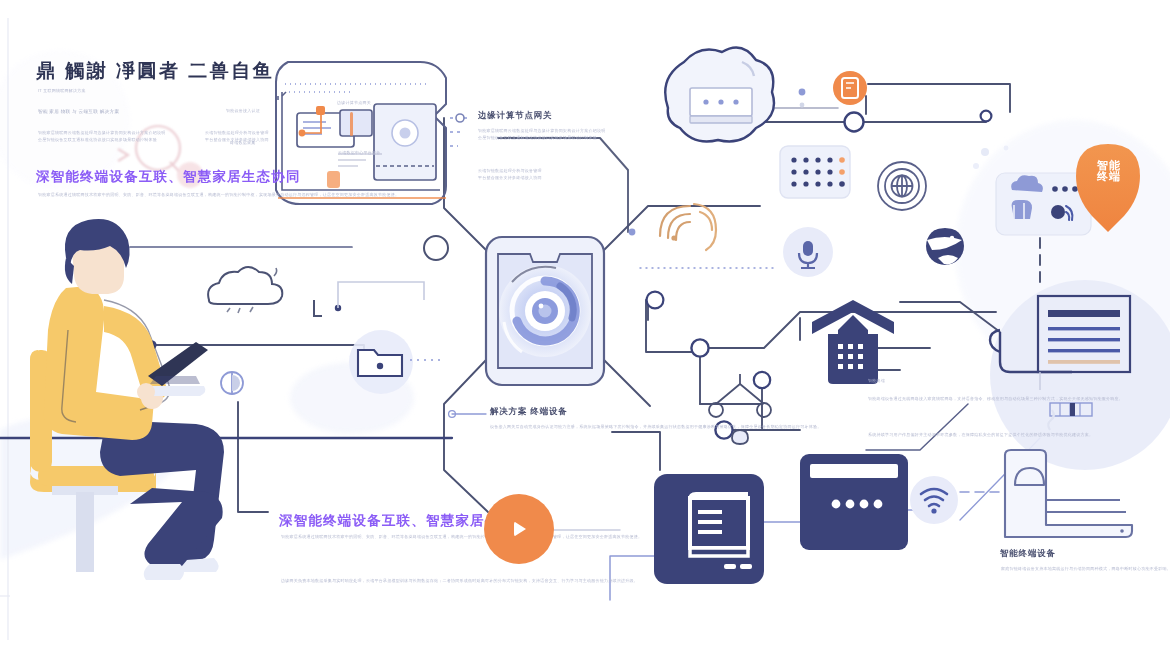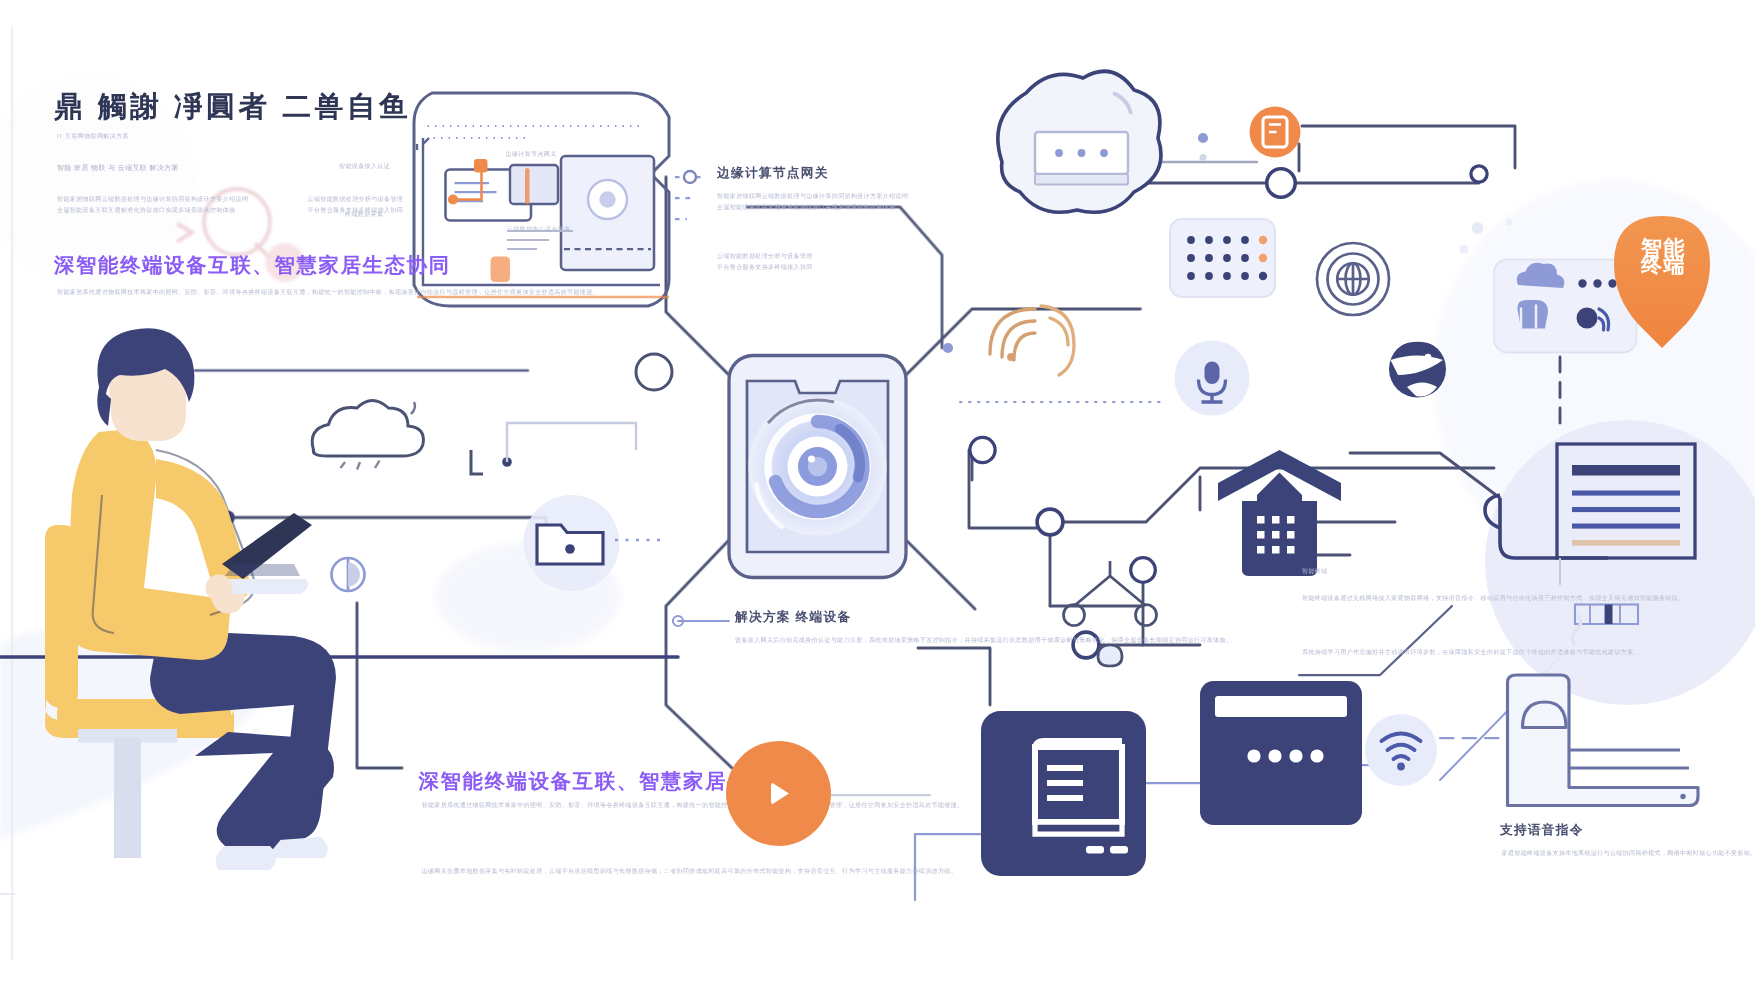--- a/index.html
+++ b/index.html
@@ -55,21 +55,21 @@
     line-height: 7.6px;
     letter-spacing: 0.3px;
   }
   .micro {
     font-size: 4px;
     color: #b3b8cf;
     line-height: 6.6px;
     letter-spacing: 0.25px;
   }
   .pinlabel {
-    font-size: 14px;
+    font-size: 11px;
     font-weight: bold;
     color: #ffffff;
     line-height: 11px;
     text-align: center;
     letter-spacing: 1px;
   }
   .blurry {
     filter: blur(0.45px);
   }
 </style>
@@ -498,21 +498,21 @@
   <div class="txt micro blurry" style="left:490px; top:424px; width:132px;">设备接入网关后自动完成身份认证与能力注册，系统依据场景策略下发控制指令，并持续采集运行状态数据用于健康诊断与策略优化，保障全屋设备长期稳定协同运行可靠体验。</div>
 
   <div class="txt subhead blurry" style="left:279px; top:512px;">深智能终端设备互联、智慧家居生态协同</div>
   <div class="txt micro blurry" style="left:281px; top:534px; width:196px;">智能家居系统通过物联网技术将家中的照明、安防、影音、环境等各类终端设备互联互通，构建统一的智能控制中枢，实现场景化自动运行与远程管理，让居住空间更加安全舒适高效节能便捷。</div>
   <div class="txt micro blurry" style="left:281px; top:578px; width:196px;">边缘网关负责本地数据采集与实时响应处理，云端平台承担模型训练与长期数据存储；二者协同形成低时延高可靠的分布式智能架构，支持语音交互、行为学习与主动服务能力持续演进升级。</div>
 
   <div class="txt micro blurry" style="left:868px; top:378px; width:8px;">智能终端</div>
   <div class="txt micro blurry" style="left:868px; top:396px; width:118px;">智能终端设备通过无线网络接入家庭物联网络，支持语音指令、移动应用与自动化场景三种控制方式，实现全天候无感知智能服务响应。</div>
   <div class="txt micro blurry" style="left:868px; top:432px; width:118px;">系统持续学习用户作息偏好并主动调节环境参数，在保障隐私安全的前提下提供个性化的舒适体验与节能优化建议方案。</div>
 
-  <div class="txt minihead blurry" style="left:1000px; top:548px;">支持语音指令</div>
+  <div class="txt minihead blurry" style="left:1000px; top:548px;">智能终端设备</div>
   <div class="txt micro blurry" style="left:1001px; top:566px; width:160px;">家庭智能终端设备支持本地离线运行与云端协同两种模式，网络中断时核心功能不受影响。</div>
 
   <div class="txt pinlabel blurry" style="left:1088px; top:160px; width:42px;">智能
 终端</div>
 
   <div style="position:absolute; left:484px; top:494px; width:70px; height:70px; border-radius:50%;
               background:#f08a4b; display:flex; align-items:center; justify-content:center;">
     <svg width="26" height="26" viewBox="0 0 26 26">
       <path d="M9 6 L20 13 L9 20 Q8 20 8 18 L8 8 Q8 6 9 6 Z" fill="#ffffff"></path>
     </svg>

